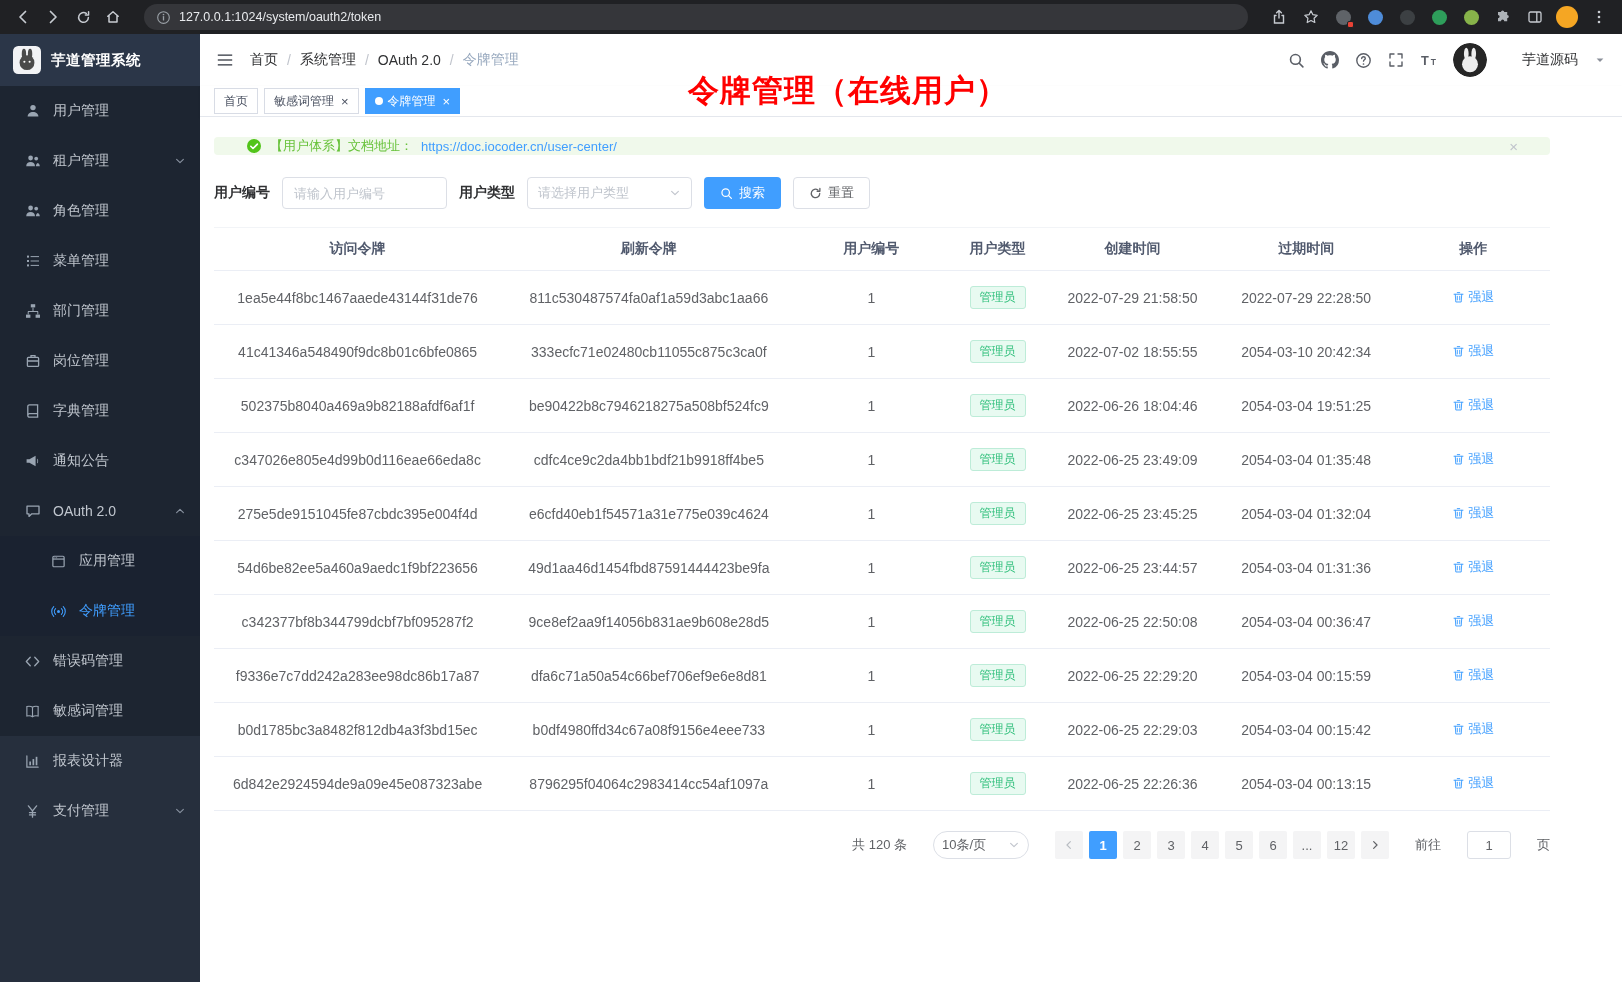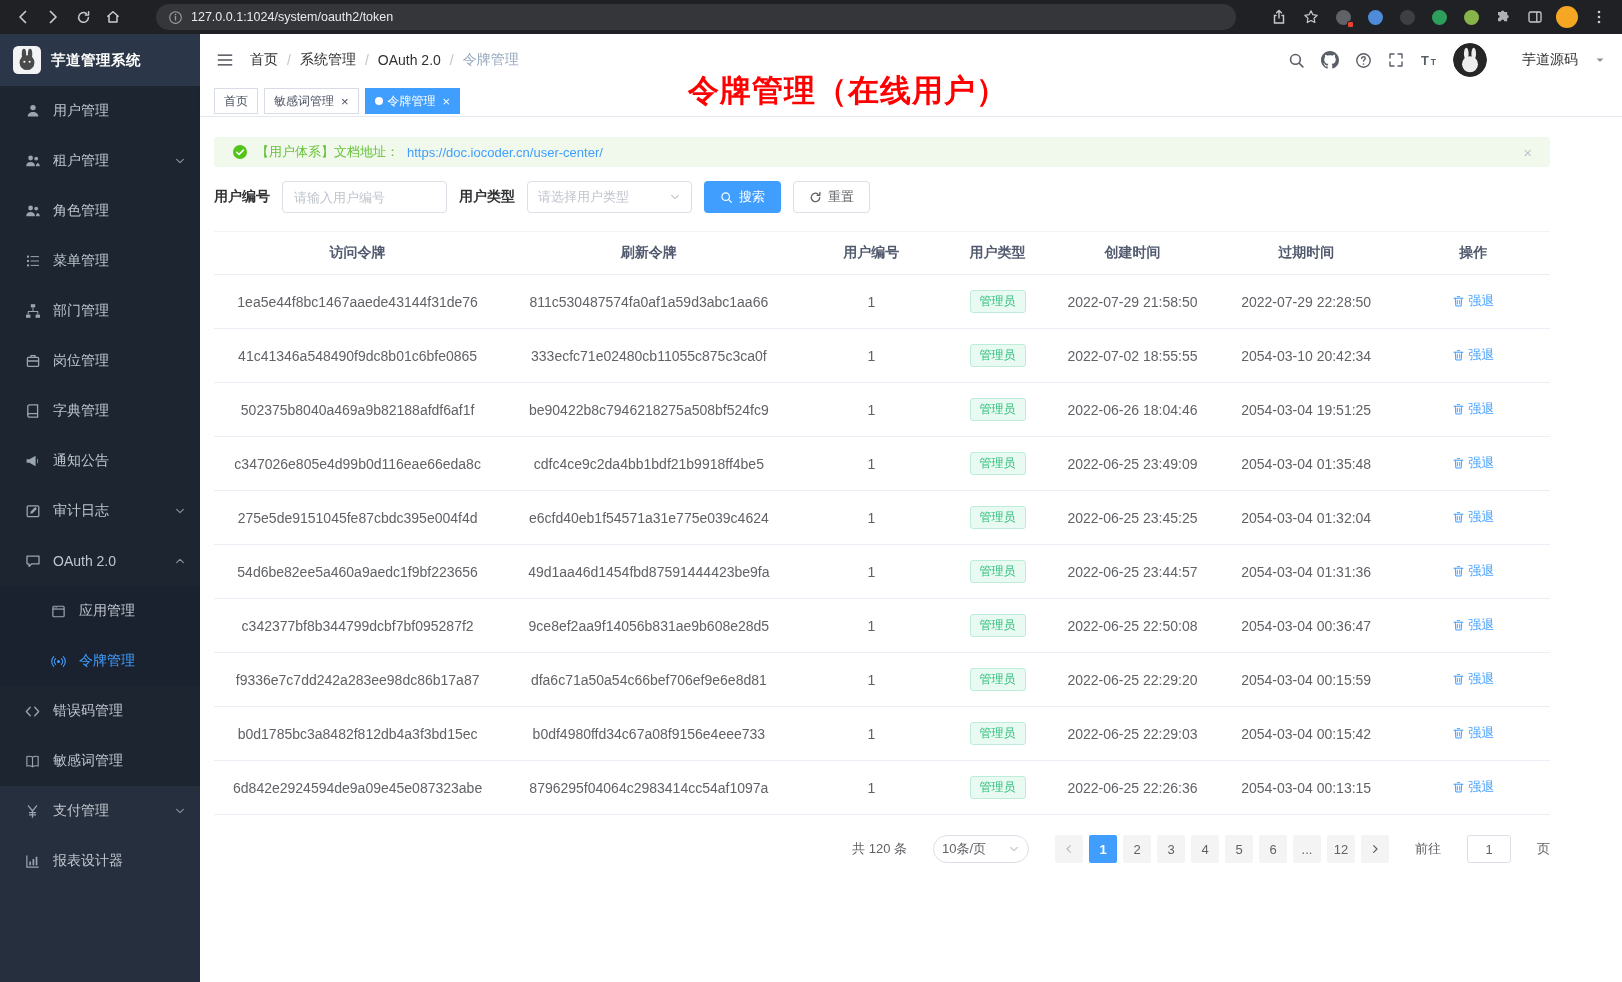--- a/index.html
+++ b/index.html
@@ -1,20 +1,20 @@
 <!DOCTYPE html>
 <html><head>
 <meta charset="utf-8">
 <style>
   *{box-sizing:border-box;margin:0;padding:0}
   html,body{width:1622px;height:982px}
   body{font-family:"Liberation Sans","DejaVu Sans",sans-serif;background:#fff;overflow:hidden;position:relative}
 
   
-  .browser-bar{height:34px;background:#202124;display:flex;align-items:center;padding:0 10px;gap:20px}
+  .browser-bar{height:34px;background:#202124;display:flex;align-items:center;padding:0 10px;gap:8px}
   .nav-ic{width:26px;height:26px;display:flex;align-items:center;justify-content:center;color:#c7cbd1;cursor:pointer;flex-shrink:0}
   .url-pill{flex:1;height:26px;margin:0 10px;background:#35363a;border-radius:13px;display:flex;align-items:center;gap:8px;padding:0 12px;color:#9aa0a6;font-size:12.5px;min-width:0}
   .url-text{color:#e8eaed;white-space:nowrap}
   .browser-right{display:flex;align-items:center;gap:6px}
   .dot{display:block;width:15px;height:15px;border-radius:50%;position:relative}
   .avatar-dot{width:22px;height:22px}
   .mini-badge{position:absolute;right:-3px;bottom:-3px;width:7px;height:7px;background:#e94235;border-radius:2px;border:1px solid #202124}
 
   
   .app{display:flex;height:948px}
@@ -48,21 +48,21 @@
 
   
   .tabbar{height:31px;display:flex;align-items:center;gap:6px;padding:0 14px;background:#fff;border-bottom:1px solid #e4e7ed;box-shadow:0 1px 3px rgba(0,21,41,.06);flex-shrink:0}
   .tag{height:26px;display:inline-flex;align-items:center;gap:5px;padding:0 9px;border:1px solid #d8dce5;background:#fff;color:#495060;font-size:12px;cursor:pointer;white-space:nowrap}
   .tag.active{background:#409eff;border-color:#409eff;color:#fff}
   .tab-dot{width:8px;height:8px;border-radius:50%;background:#fff;display:inline-block}
   .tag-close{font-size:13px;line-height:1;margin-left:2px;cursor:pointer}
 
   
   .content{flex:1;padding:20px 72px 0 14px;background:#fff;min-height:0}
-  .alert{height:30px;background:#f0f9eb;border-radius:4px;display:flex;align-items:center;gap:8px;padding:0 18px;font-size:13px;color:#67c23a;margin-bottom:14px}
+  .alert{height:18px;background:#f0f9eb;border-radius:4px;display:flex;align-items:center;gap:8px;padding:0 32px;font-size:13px;color:#67c23a;margin-bottom:22px}
   .alert-ic{display:flex}
   .alert-link{color:#409eff;text-decoration:none;cursor:pointer}
   .alert-close{margin-left:auto;color:#c0c4cc;cursor:pointer;font-size:15px;line-height:1}
 
   .filters{display:flex;align-items:center;gap:12px;margin-top:4px;font-size:14px;color:#303133}
   .filter-label{font-weight:700;color:#303133}
   .filter-input{width:165px;height:32px;border:1px solid #dcdfe6;border-radius:4px;padding:0 11px;font-size:13px;color:#606266;outline:none;font-family:inherit;background:#fff}
   .filter-input::placeholder{color:#bfc4cc}
   .select-box{width:165px;height:32px;border:1px solid #dcdfe6;border-radius:4px;display:flex;align-items:center;justify-content:space-between;padding:0 10px;color:#bfc4cc;font-size:13px;cursor:pointer;background:#fff}
   .sel-caret{color:#c0c4cc;display:flex}
@@ -282,34 +282,20 @@
             <svg viewBox="0 0 16 16" width="16" height="16" fill="currentColor">
               <path d="M1.6 6.2h2.8l6.2-3.4v10.4L4.4 9.8H1.6z"></path>
               <path d="M12 5.4a3.4 3.4 0 0 1 0 5.2v-1.4a2 2 0 0 0 0-2.4z"></path>
             </svg>
           </span>
           <span class="mi-label">通知公告</span>
         </div>
         <div class="menu-item">
           <span class="mi-ic" style="display: flex; align-items: center;">
             <svg viewBox="0 0 16 16" width="16" height="16">
-              <rect x="2.2" y="2.8" width="11.6" height="10.8" rx="1.2" fill="none" stroke="currentColor" stroke-width="1.3"></rect>
-              <path d="M5.2 10.8l.6-2.4 4.4-4.4 1.8 1.8-4.4 4.4z" fill="currentColor"></path>
-            </svg>
-          </span>
-          <span class="mi-label">审计日志</span>
-          <span class="mi-chev" style="display: flex; align-items: center;">
-            <svg viewBox="0 0 16 16" width="12" height="12">
-              <path d="M3.5 5.8L8 10.3l4.5-4.5" fill="none" stroke="currentColor" stroke-width="1.5" stroke-linecap="round" stroke-linejoin="round"></path>
-            </svg>
-          </span>
-        </div>
-        <div class="menu-item">
-          <span class="mi-ic" style="display: flex; align-items: center;">
-            <svg viewBox="0 0 16 16" width="16" height="16">
               <path d="M2 3.2h12v7.6H6.8L4 13.4v-2.6H2z" fill="none" stroke="currentColor" stroke-width="1.3" stroke-linejoin="round"></path>
             </svg>
           </span>
           <span class="mi-label">OAuth 2.0</span>
           <span class="mi-chev" style="display: flex; align-items: center;">
             <svg viewBox="0 0 16 16" width="12" height="12">
               <path d="M3.5 10.2L8 5.7l4.5 4.5" fill="none" stroke="currentColor" stroke-width="1.5" stroke-linecap="round" stroke-linejoin="round"></path>
             </svg>
           </span>
         </div>
@@ -346,40 +332,40 @@
             <svg viewBox="0 0 16 16" width="15" height="15">
               <path d="M8 3.4C6.6 2.4 4.4 2.2 2 2.6v10.2c2.4-.4 4.6-.2 6 .8 1.4-1 3.6-1.2 6-.8V2.6c-2.4-.4-4.6-.2-6 .8z" fill="none" stroke="currentColor" stroke-width="1.2"></path>
               <path d="M8 3.6v9.8" stroke="currentColor" stroke-width="1.2"></path>
             </svg>
           </span>
           <span class="mi-label">敏感词管理</span>
         </div>
         <div class="menu-item sect2">
           <span class="mi-ic" style="display: flex; align-items: center;">
             <svg viewBox="0 0 16 16" width="15" height="15">
+              <path d="M2 2v12h12" fill="none" stroke="currentColor" stroke-width="1.3" stroke-linecap="round"></path>
+              <rect x="4.6" y="8" width="1.8" height="4" fill="currentColor"></rect>
+              <rect x="8" y="5.4" width="1.8" height="6.6" fill="currentColor"></rect>
+              <rect x="11.4" y="3" width="1.8" height="9" fill="currentColor"></rect>
+            </svg>
+          </span>
+          <span class="mi-label">报表设计器</span>
+        </div>
+        <div class="menu-item sect2">
+          <span class="mi-ic" style="display: flex; align-items: center;">
+            <svg viewBox="0 0 16 16" width="15" height="15">
               <path d="M3.6 2l4.4 5.4L12.4 2M8 7.4V14M4.8 9.2h6.4M4.8 11.6h6.4" fill="none" stroke="currentColor" stroke-width="1.4" stroke-linecap="round"></path>
             </svg>
           </span>
           <span class="mi-label">支付管理</span>
           <span class="mi-chev" style="display: flex; align-items: center;">
             <svg viewBox="0 0 16 16" width="12" height="12">
               <path d="M3.5 5.8L8 10.3l4.5-4.5" fill="none" stroke="currentColor" stroke-width="1.5" stroke-linecap="round" stroke-linejoin="round"></path>
             </svg>
           </span>
-        </div>
-        <div class="menu-item sect2">
-          <span class="mi-ic" style="display: flex; align-items: center;">
-            <svg viewBox="0 0 16 16" width="15" height="15">
-              <path d="M2 2v12h12" fill="none" stroke="currentColor" stroke-width="1.3" stroke-linecap="round"></path>
-              <rect x="4.6" y="8" width="1.8" height="4" fill="currentColor"></rect>
-              <rect x="8" y="5.4" width="1.8" height="6.6" fill="currentColor"></rect>
-              <rect x="11.4" y="3" width="1.8" height="9" fill="currentColor"></rect>
-            </svg>
-          </span>
-          <span class="mi-label">报表设计器</span>
         </div>
         <div class="sidebar-filler"></div>
       </nav>
   </aside>
 
   <main class="main">
     <header class="app-header">
       <span class="fold-icon">
           <svg viewBox="0 0 16 16" width="18" height="18" fill="currentColor">
             <rect x="1.6" y="3" width="12.8" height="1.4"></rect>

